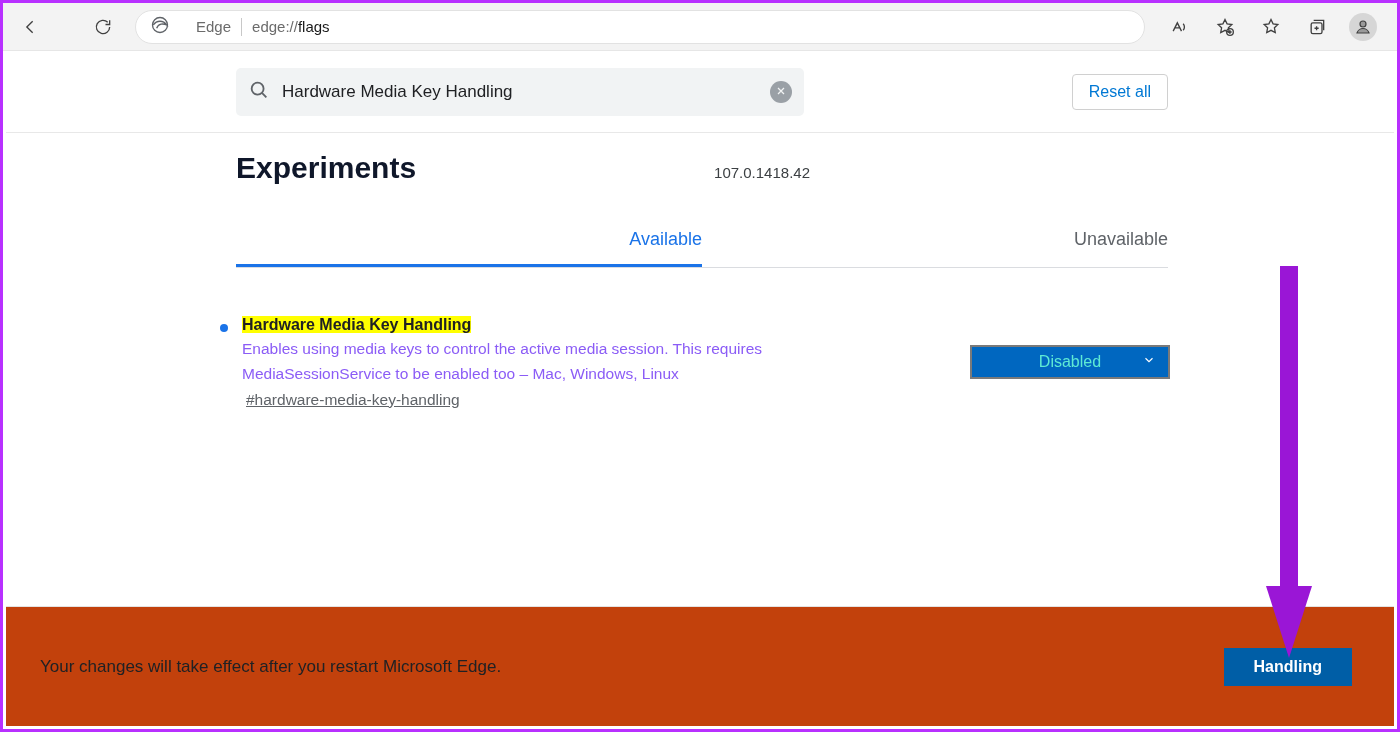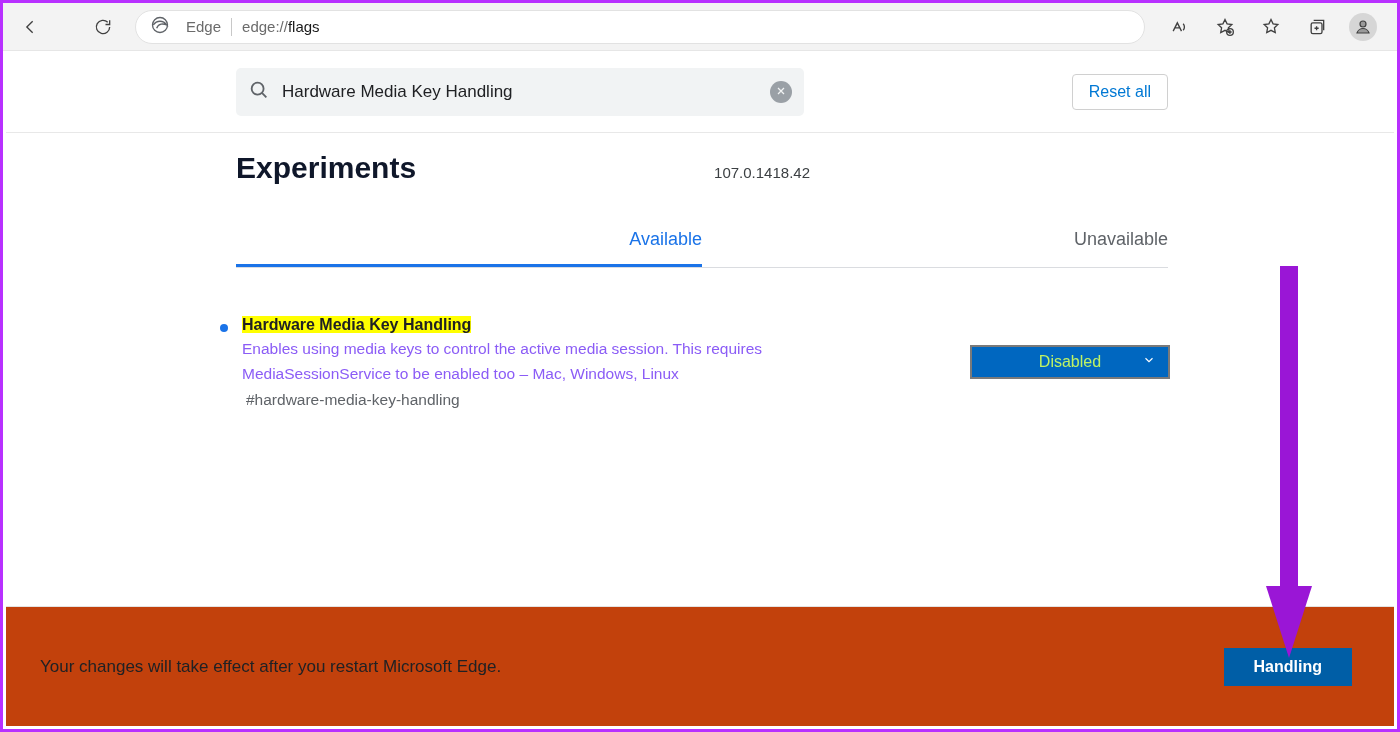--- a/index.html
+++ b/index.html
@@ -11,21 +11,21 @@
     height: 48px; background: #f3f3f3; display: flex; align-items: center;
     padding: 0 8px; gap: 4px; border-bottom: 1px solid #e6e6e6;
   }
   .tb-btn {
     width: 40px; height: 40px; display: flex; align-items: center; justify-content: center;
     border-radius: 4px; cursor: pointer;
   }
   .tb-btn svg { width: 20px; height: 20px; stroke: #404040; stroke-width: 1.6; fill: none; }
   .omni {
     flex: 1; height: 34px; background: #fff; border-radius: 17px; margin: 0 8px;
-    display: flex; align-items: center; padding: 16px 14px; gap: 16px;
+    display: flex; align-items: center; padding: 16px 14px; gap: 26px;
     border: 1px solid #e2e2e2;
   }
   .edge-logo { width: 20px; height: 20px; }
   .omni-text { font-size: 15px; color: #6b6b6b; display: flex; align-items: center; gap: 10px; }
   .omni-sep { width:1px; height:18px; background:#c8c8c8; }
   .omni-url-pref { color:#6b6b6b; }
   .omni-url-suf { color:#1a1a1a; }
   .right-icons { display:flex; align-items:center; gap:2px; padding-right:4px;}
   .right-icons .tb-btn { width:44px; }
   .avatar-dot {
@@ -82,24 +82,24 @@
   
   .flag { width:950px; margin-left:214px; margin-top:48px; display:flex; gap:14px; }
   .bullet { width:8px; height:8px; border-radius:50%; background:#1a73e8; margin-top:8px; flex:0 0 8px; }
   .flag-body { flex:1; padding-right:24px; }
   .flag-title {
     font-size:16px; font-weight:700; color:#202124;
     display:inline-block;
   }
   .hl { background:#ffff00; }
   .flag-desc { font-size:15.5px; color:#8b5cf6; line-height:1.6; margin-top:3px; max-width:590px;}
-  .flag-hash { font-size:15.5px; color:#5f6368; margin-top:4px; display:inline-block; margin-left:4px;}
+  .flag-hash { font-size:15.5px; color:#5f6368; text-decoration:underline; margin-top:4px; display:inline-block; margin-left:4px;}
   .flag-ctrl { flex:0 0 200px; display:flex; align-items:center; justify-content:flex-end; }
   .select {
-    width:200px; height:34px; background:#0067c0; color:#bef264; border:2px solid #7a7a7a;
+    width:200px; height:34px; background:#0067c0; color:#5eead4; border:2px solid #7a7a7a;
     display:flex; align-items:center; justify-content:center; gap:40px; position:relative;
     font-size:16px; cursor:pointer;
   }
   .select .chev { position:absolute; right:12px; }
   .select .chev svg{width:14px;height:14px;stroke:#fff;stroke-width:2;fill:none;}
 
   
   .footer {
     position:absolute; left:0; right:0; bottom:0; height:120px;
     border-top:1px solid #e3e3e3; display:flex; align-items:center;

